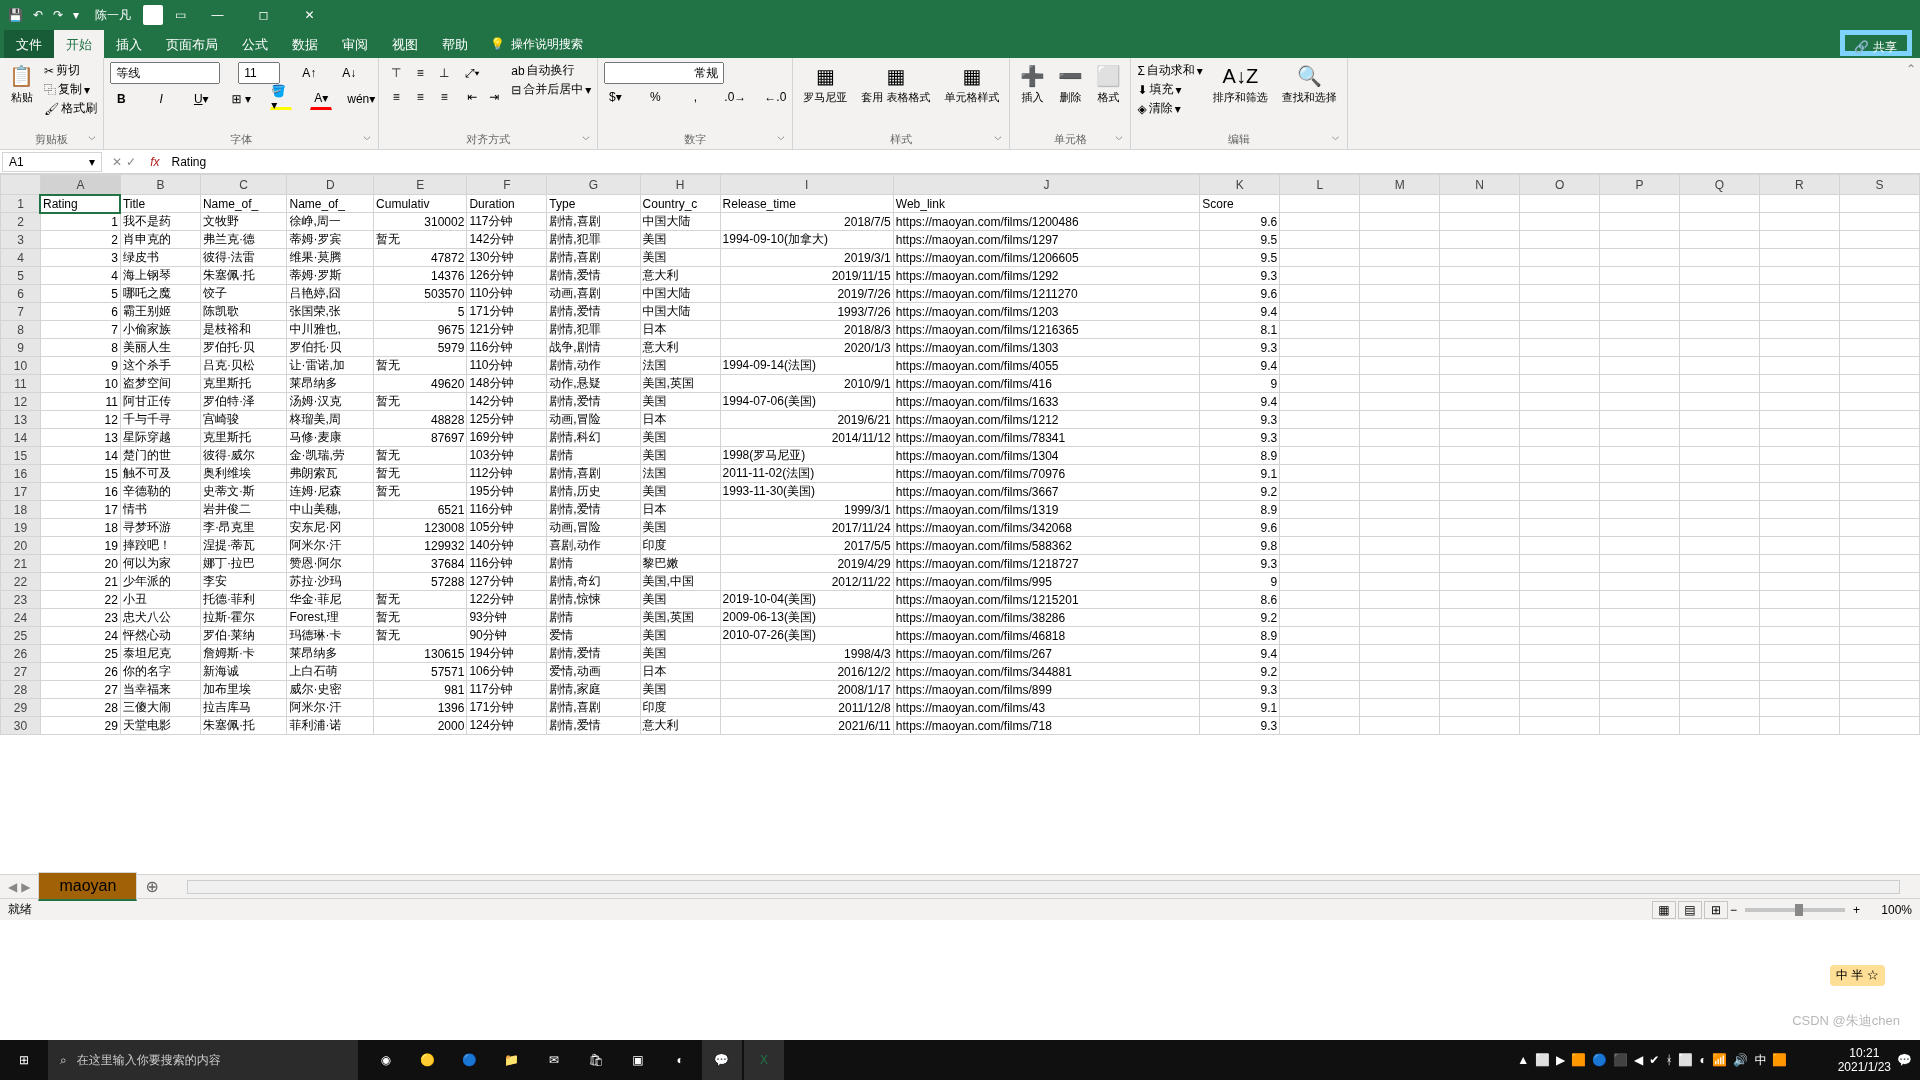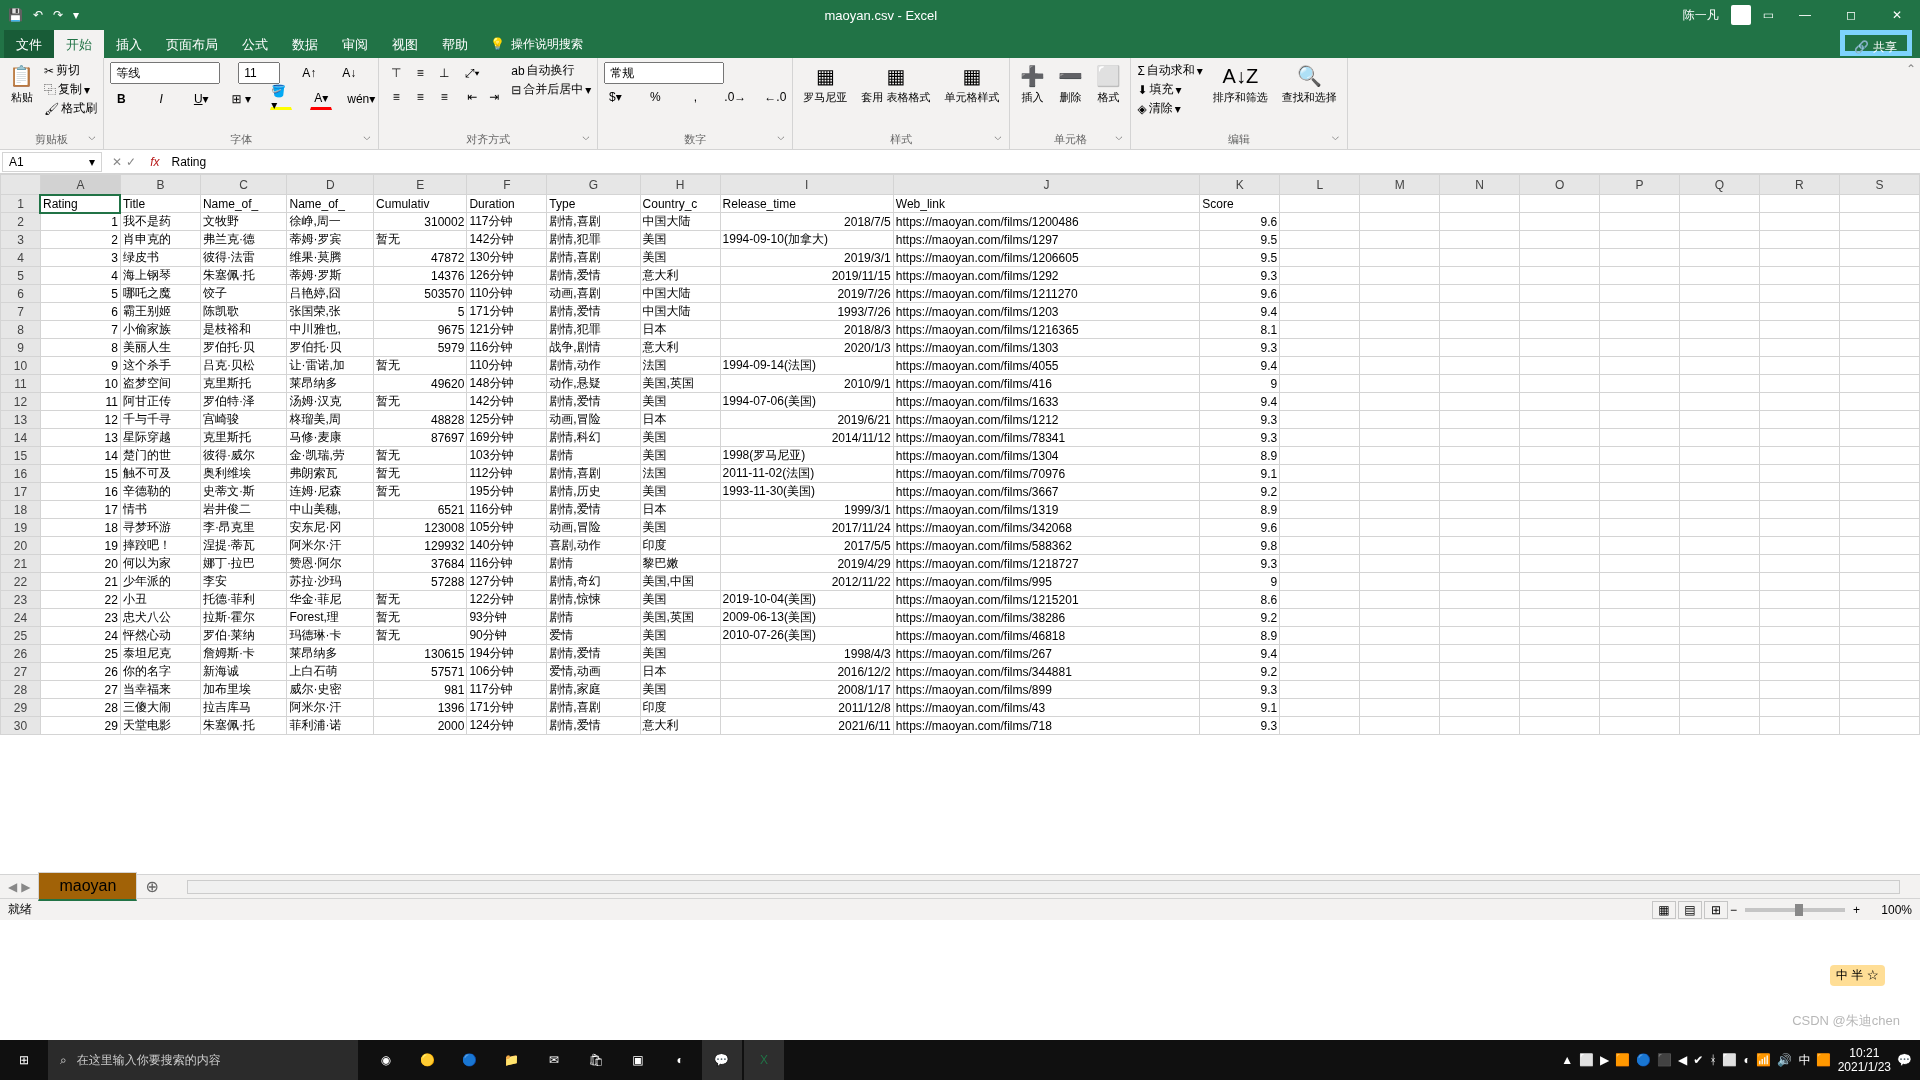--- a/index.html
+++ b/index.html
@@ -28,21 +28,21 @@
 .big-btn{display:flex;flex-direction:column;align-items:center;gap:2px;padding:2px 4px;cursor:pointer;}
 .big-btn .icon{width:24px;height:24px;display:flex;align-items:center;justify-content:center;font-size:20px;}
 .big-btn .lbl{font-size:11px;text-align:center;}
 .font-box{display:flex;flex-direction:column;gap:4px;}
 .font-row{display:flex;gap:18px;align-items:center;}
 .font-name{width:110px;height:22px;padding:0 4px;}
 .font-size{width:42px;height:22px;padding:0 4px;}
 .icon-btn{width:22px;height:22px;display:flex;align-items:center;justify-content:center;border:1px solid transparent;cursor:pointer;}
 .align-grid{display:grid;grid-template-columns:repeat(3,22px);gap:2px;}
 .num-col{display:flex;flex-direction:column;gap:2px;}
-.num-sel{width:120px;height:22px;padding:0 4px;}
+.num-sel{width:120px;height:22px;padding:0 4px;text-align:right;}
 .formula-bar{height:24px;border-bottom:1px solid #d4d4d4;display:flex;align-items:center;background:#fff;}
 .name-box{width:100px;border:1px solid #d4d4d4;height:20px;margin:0 2px;padding:0 6px;display:flex;align-items:center;justify-content:space-between;}
 .fx-btns{display:flex;gap:4px;padding:0 8px;color:#888;}
 .fx-label{font-style:italic;color:#b91c1c;padding:0 6px;}
 .formula-input{flex:1;padding:0 6px;}
 .sheet{position:relative;height:700px;overflow:hidden;}
 table{border-collapse:collapse;width:100%;}
 .colhead th{background:#e6e6e6;border:1px solid #d4d4d4;font-weight:normal;height:20px;font-size:12px;color:#444;}
 .colhead th.sel{background:#d2d2d2;}
 .rowhead{background:#e6e6e6;border:1px solid #d4d4d4;text-align:center;width:30px;font-size:12px;color:#444;}
@@ -58,35 +58,34 @@
 .status-right{margin-left:auto;display:flex;align-items:center;gap:2px;}
 .view-btn{width:24px;height:18px;border:1px solid #c5c5c5;display:flex;align-items:center;justify-content:center;cursor:pointer;}
 .zoom-slider{width:100px;height:4px;background:#c5c5c5;margin:0 6px;position:relative;}
 .zoom-slider::after{content:"";position:absolute;left:50%;top:-4px;width:8px;height:12px;background:#888;}
 .taskbar{position:absolute;bottom:0;left:0;right:0;height:40px;background:#101010;display:flex;align-items:center;}
 .start{width:48px;height:40px;display:flex;align-items:center;justify-content:center;color:#fff;}
 .search-box{background:#2b2b2b;height:40px;width:310px;display:flex;align-items:center;color:#ccc;padding:0 12px;gap:10px;}
 .task-icons{display:flex;gap:2px;margin-left:8px;}
 .task-icons span{width:40px;height:40px;display:flex;align-items:center;justify-content:center;color:#fff;cursor:pointer;}
 .tray{margin-left:auto;display:flex;align-items:center;gap:6px;color:#fff;padding:0 8px;font-size:11px;}
-.tray .time{text-align:center;line-height:1.2;}
+.tray .time{text-align:center;line-height:1.2;margin-left:44px;}
 .watermark{position:absolute;right:20px;bottom:50px;opacity:0.6;font-size:13px;color:#888;pointer-events:none;}
 .mascot{position:absolute;right:10px;bottom:45px;width:80px;height:70px;pointer-events:none;}
 </style>
 </head>
 <body>
 
 <div class="titlebar">
   <div class="qat">
     <span>💾</span>
     <span>↶</span>
     <span>↷</span>
     <span>▾</span>
   </div>
-  <div class="title-center">maoyan.csv - Excel</div>
   <div class="title-right">
     <span>陈一凡</span>
     <span class="avatar"></span>
     <span>▭</span>
   </div>
   <div class="winbtns">
     <span>—</span>
     <span>◻</span>
     <span>✕</span>
   </div>

